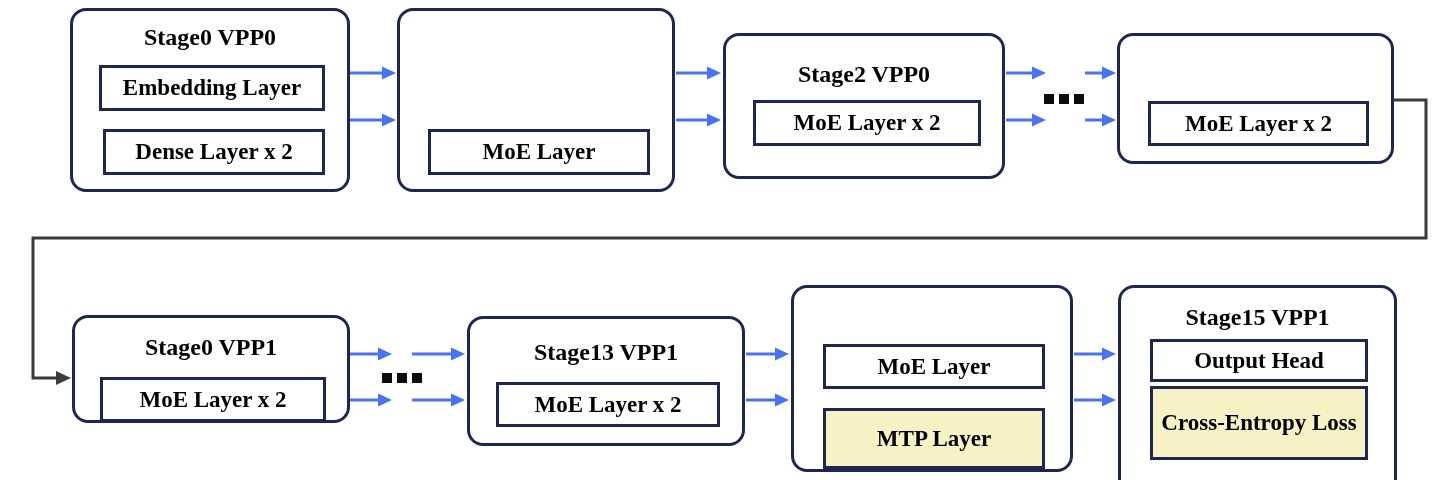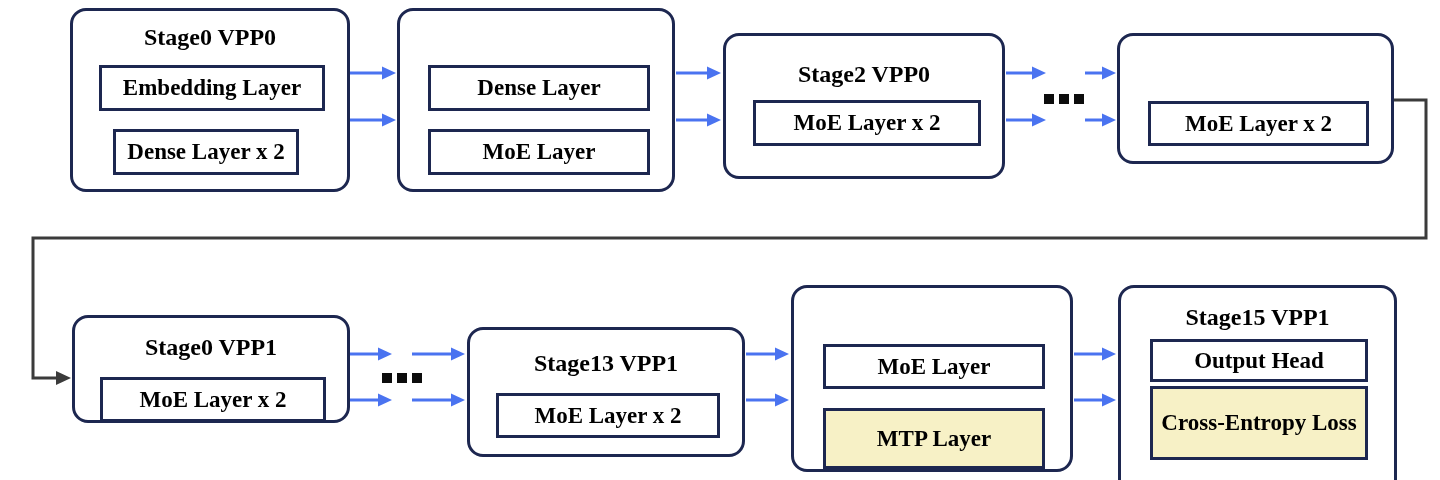--- a/index.html
+++ b/index.html
@@ -38,41 +38,41 @@
     font-size:23px;
     line-height:1.12;
     white-space:pre-line;
   }
   .layer.hl{background:#f7f1c6;}
 
   
   #s0v0{left:70px;top:8px;width:280px;height:184px}
   #s0v0 .title{top:14px}
   #s0v0 .l1{left:26px;top:54px;width:226px;height:46px}
-  #s0v0 .l2{left:40px;top:118px;width:186px;height:46px}
+  #s0v0 .l2{left:30px;top:118px;width:222px;height:46px}
 
   #s1v0{left:397px;top:8px;width:278px;height:184px}
   #s1v0 .title{top:14px}
   #s1v0 .l1{left:28px;top:54px;width:222px;height:46px}
   #s1v0 .l2{left:28px;top:118px;width:222px;height:46px}
 
   #s2v0{left:723px;top:33px;width:282px;height:146px}
   #s2v0 .title{top:26px}
   #s2v0 .l1{left:27px;top:64px;width:228px;height:46px}
 
   #s15v0{left:1117px;top:33px;width:277px;height:131px}
   #s15v0 .title{top:26px}
   #s15v0 .l1{left:28px;top:65px;width:221px;height:45px}
 
   
   #s0v1{left:72px;top:315px;width:278px;height:108px}
   #s0v1 .title{top:17px}
   #s0v1 .l1{left:25px;top:59px;width:226px;height:45px}
 
-  #s13v1{left:467px;top:327px;width:278px;height:130px}
+  #s13v1{left:467px;top:316px;width:278px;height:130px}
   #s13v1 .title{top:21px}
   #s13v1 .l1{left:26px;top:63px;width:224px;height:45px}
 
   #s14v1{left:791px;top:285px;width:282px;height:187px}
   #s14v1 .title{top:17px}
   #s14v1 .l1{left:29px;top:56px;width:222px;height:45px}
   #s14v1 .l2{left:29px;top:120px;width:222px;height:61px}
 
   #s15v1{left:1118px;top:285px;width:279px;height:228px}
   #s15v1 .title{top:17px}
@@ -154,21 +154,20 @@
     </g>
   </svg>
 
   <div class="stage" id="s0v0">
     <div class="title">Stage0 VPP0</div>
     <div class="layer l1">Embedding Layer</div>
     <div class="layer l2">Dense Layer x 2</div>
   </div>
 
   <div class="stage" id="s1v0">
-    <div class="layer l1">Dense Layer</div>
     <div class="layer l2">MoE Layer</div>
   </div>
 
   <div class="stage" id="s2v0">
     <div class="title">Stage2 VPP0</div>
     <div class="layer l1">MoE Layer x 2</div>
   </div>
 
   <div class="dots" id="dots-row1">
     <i></i>

